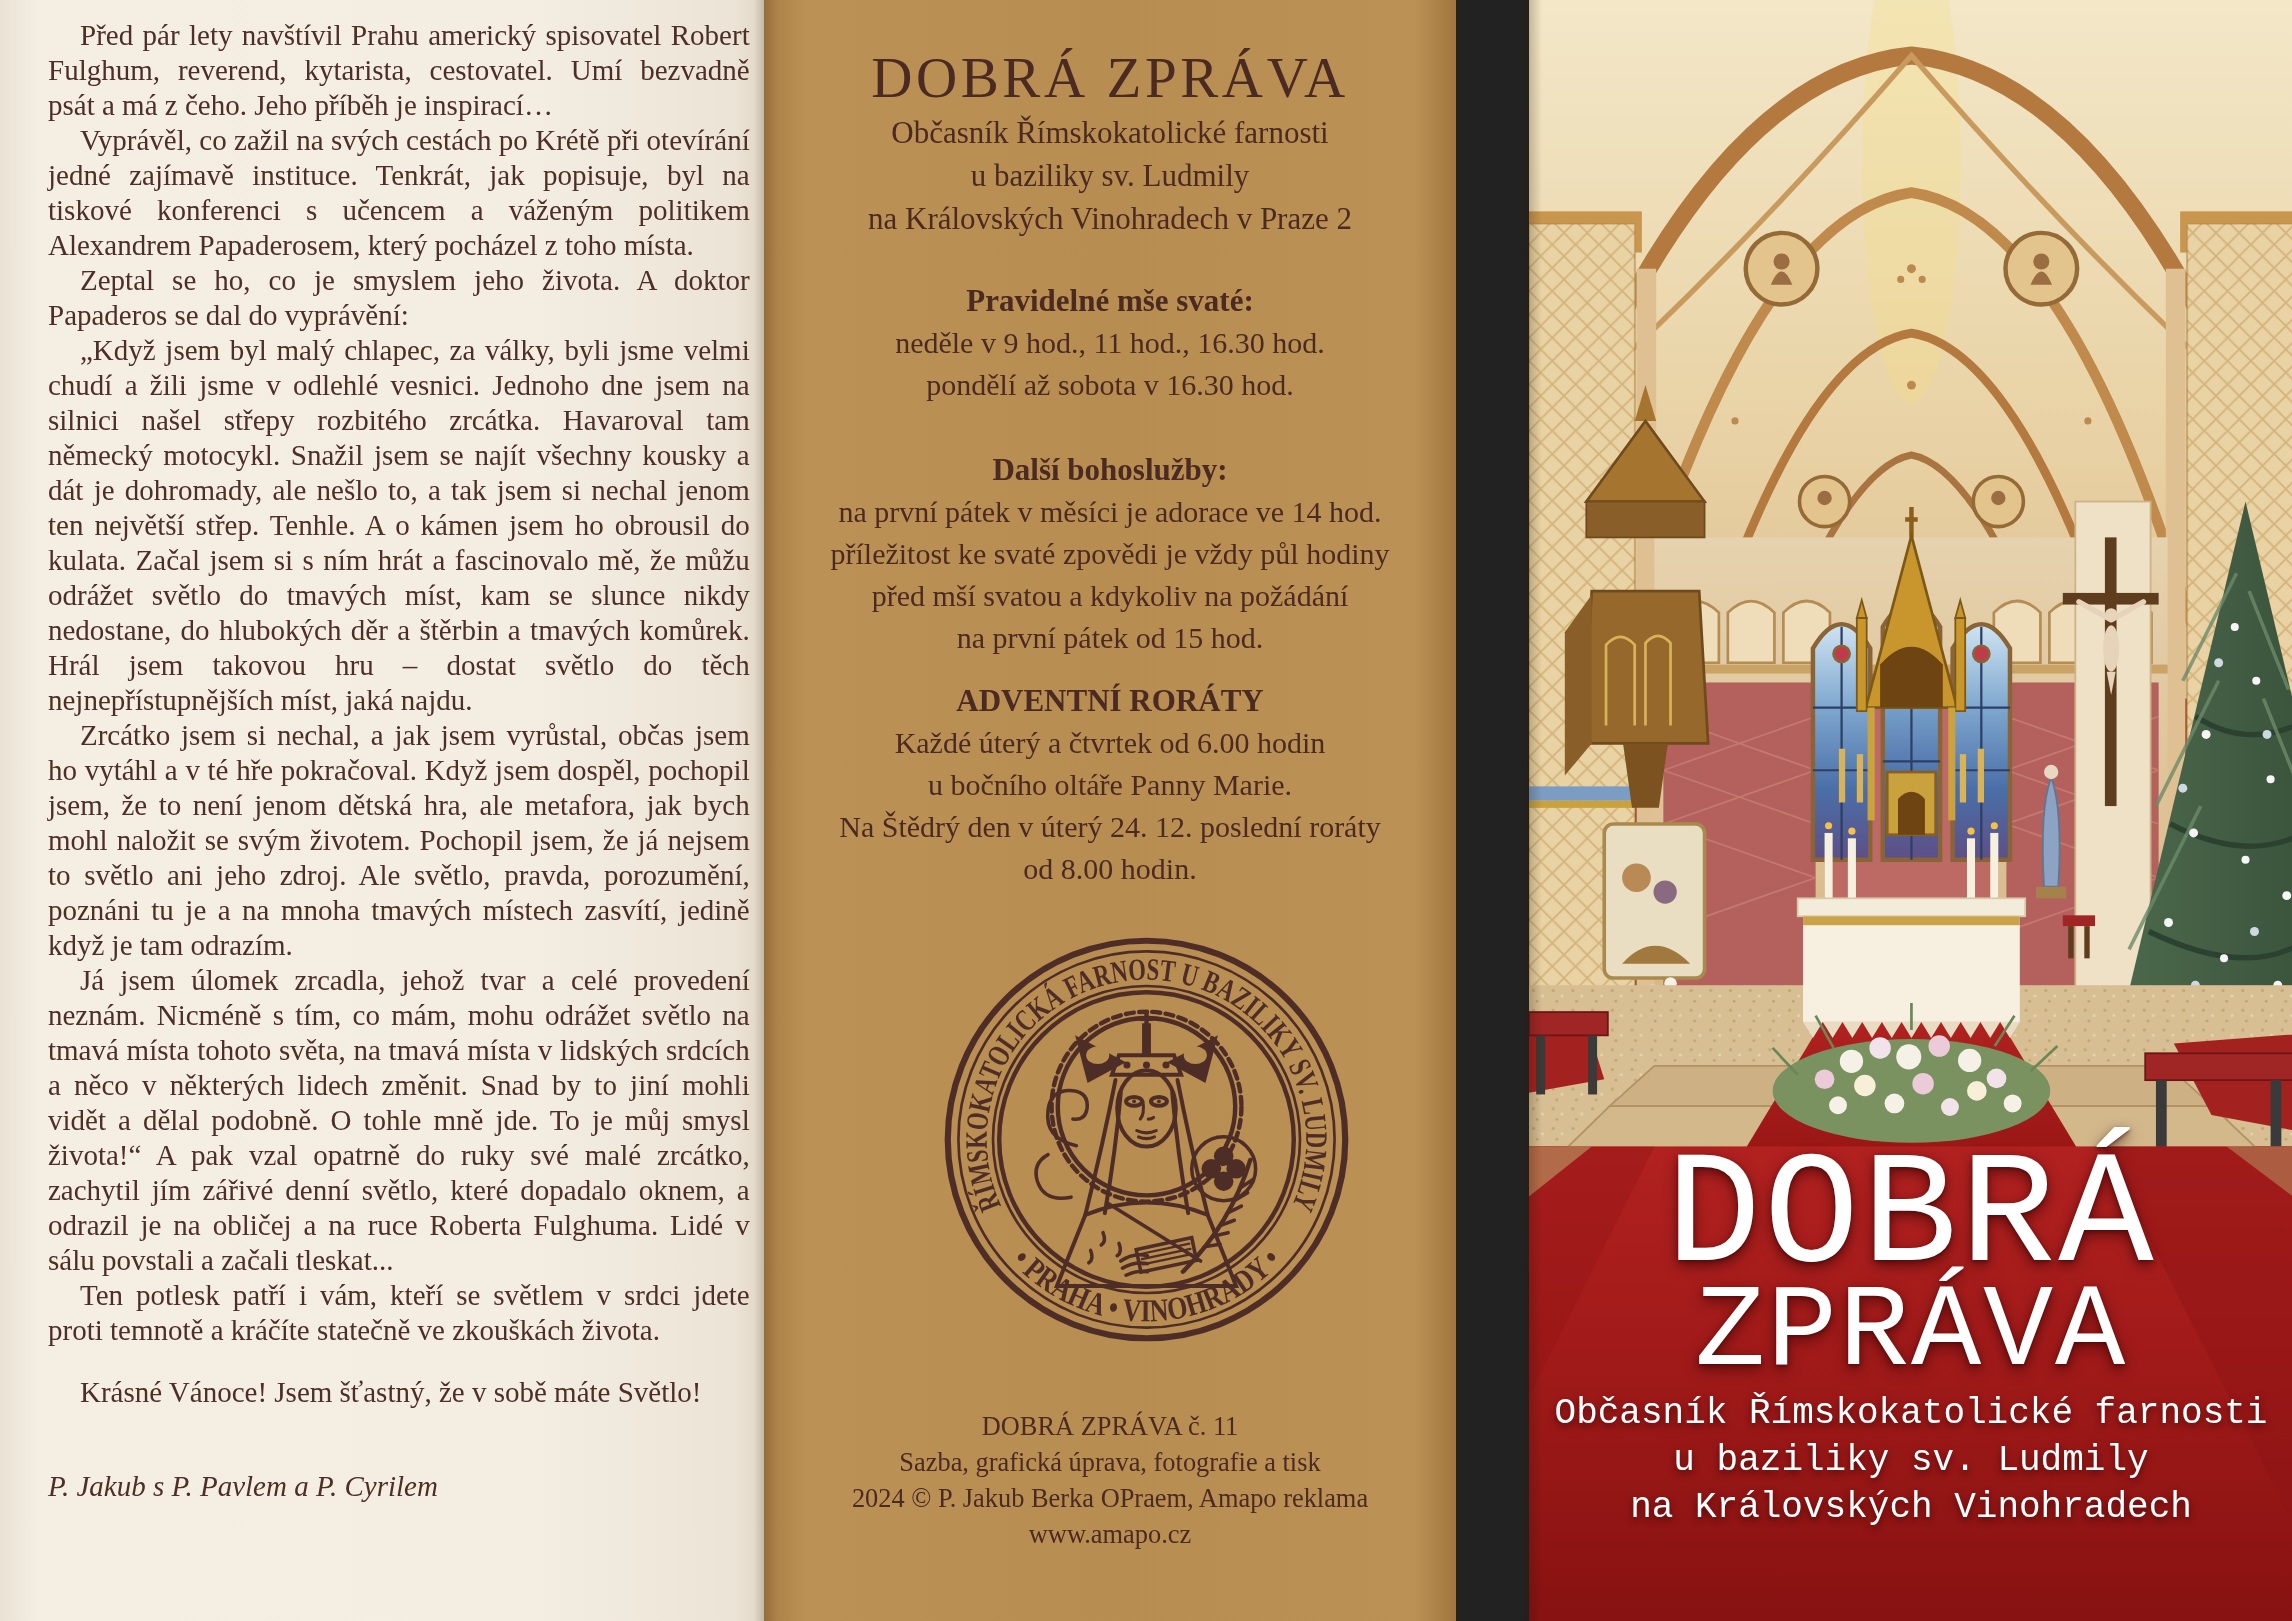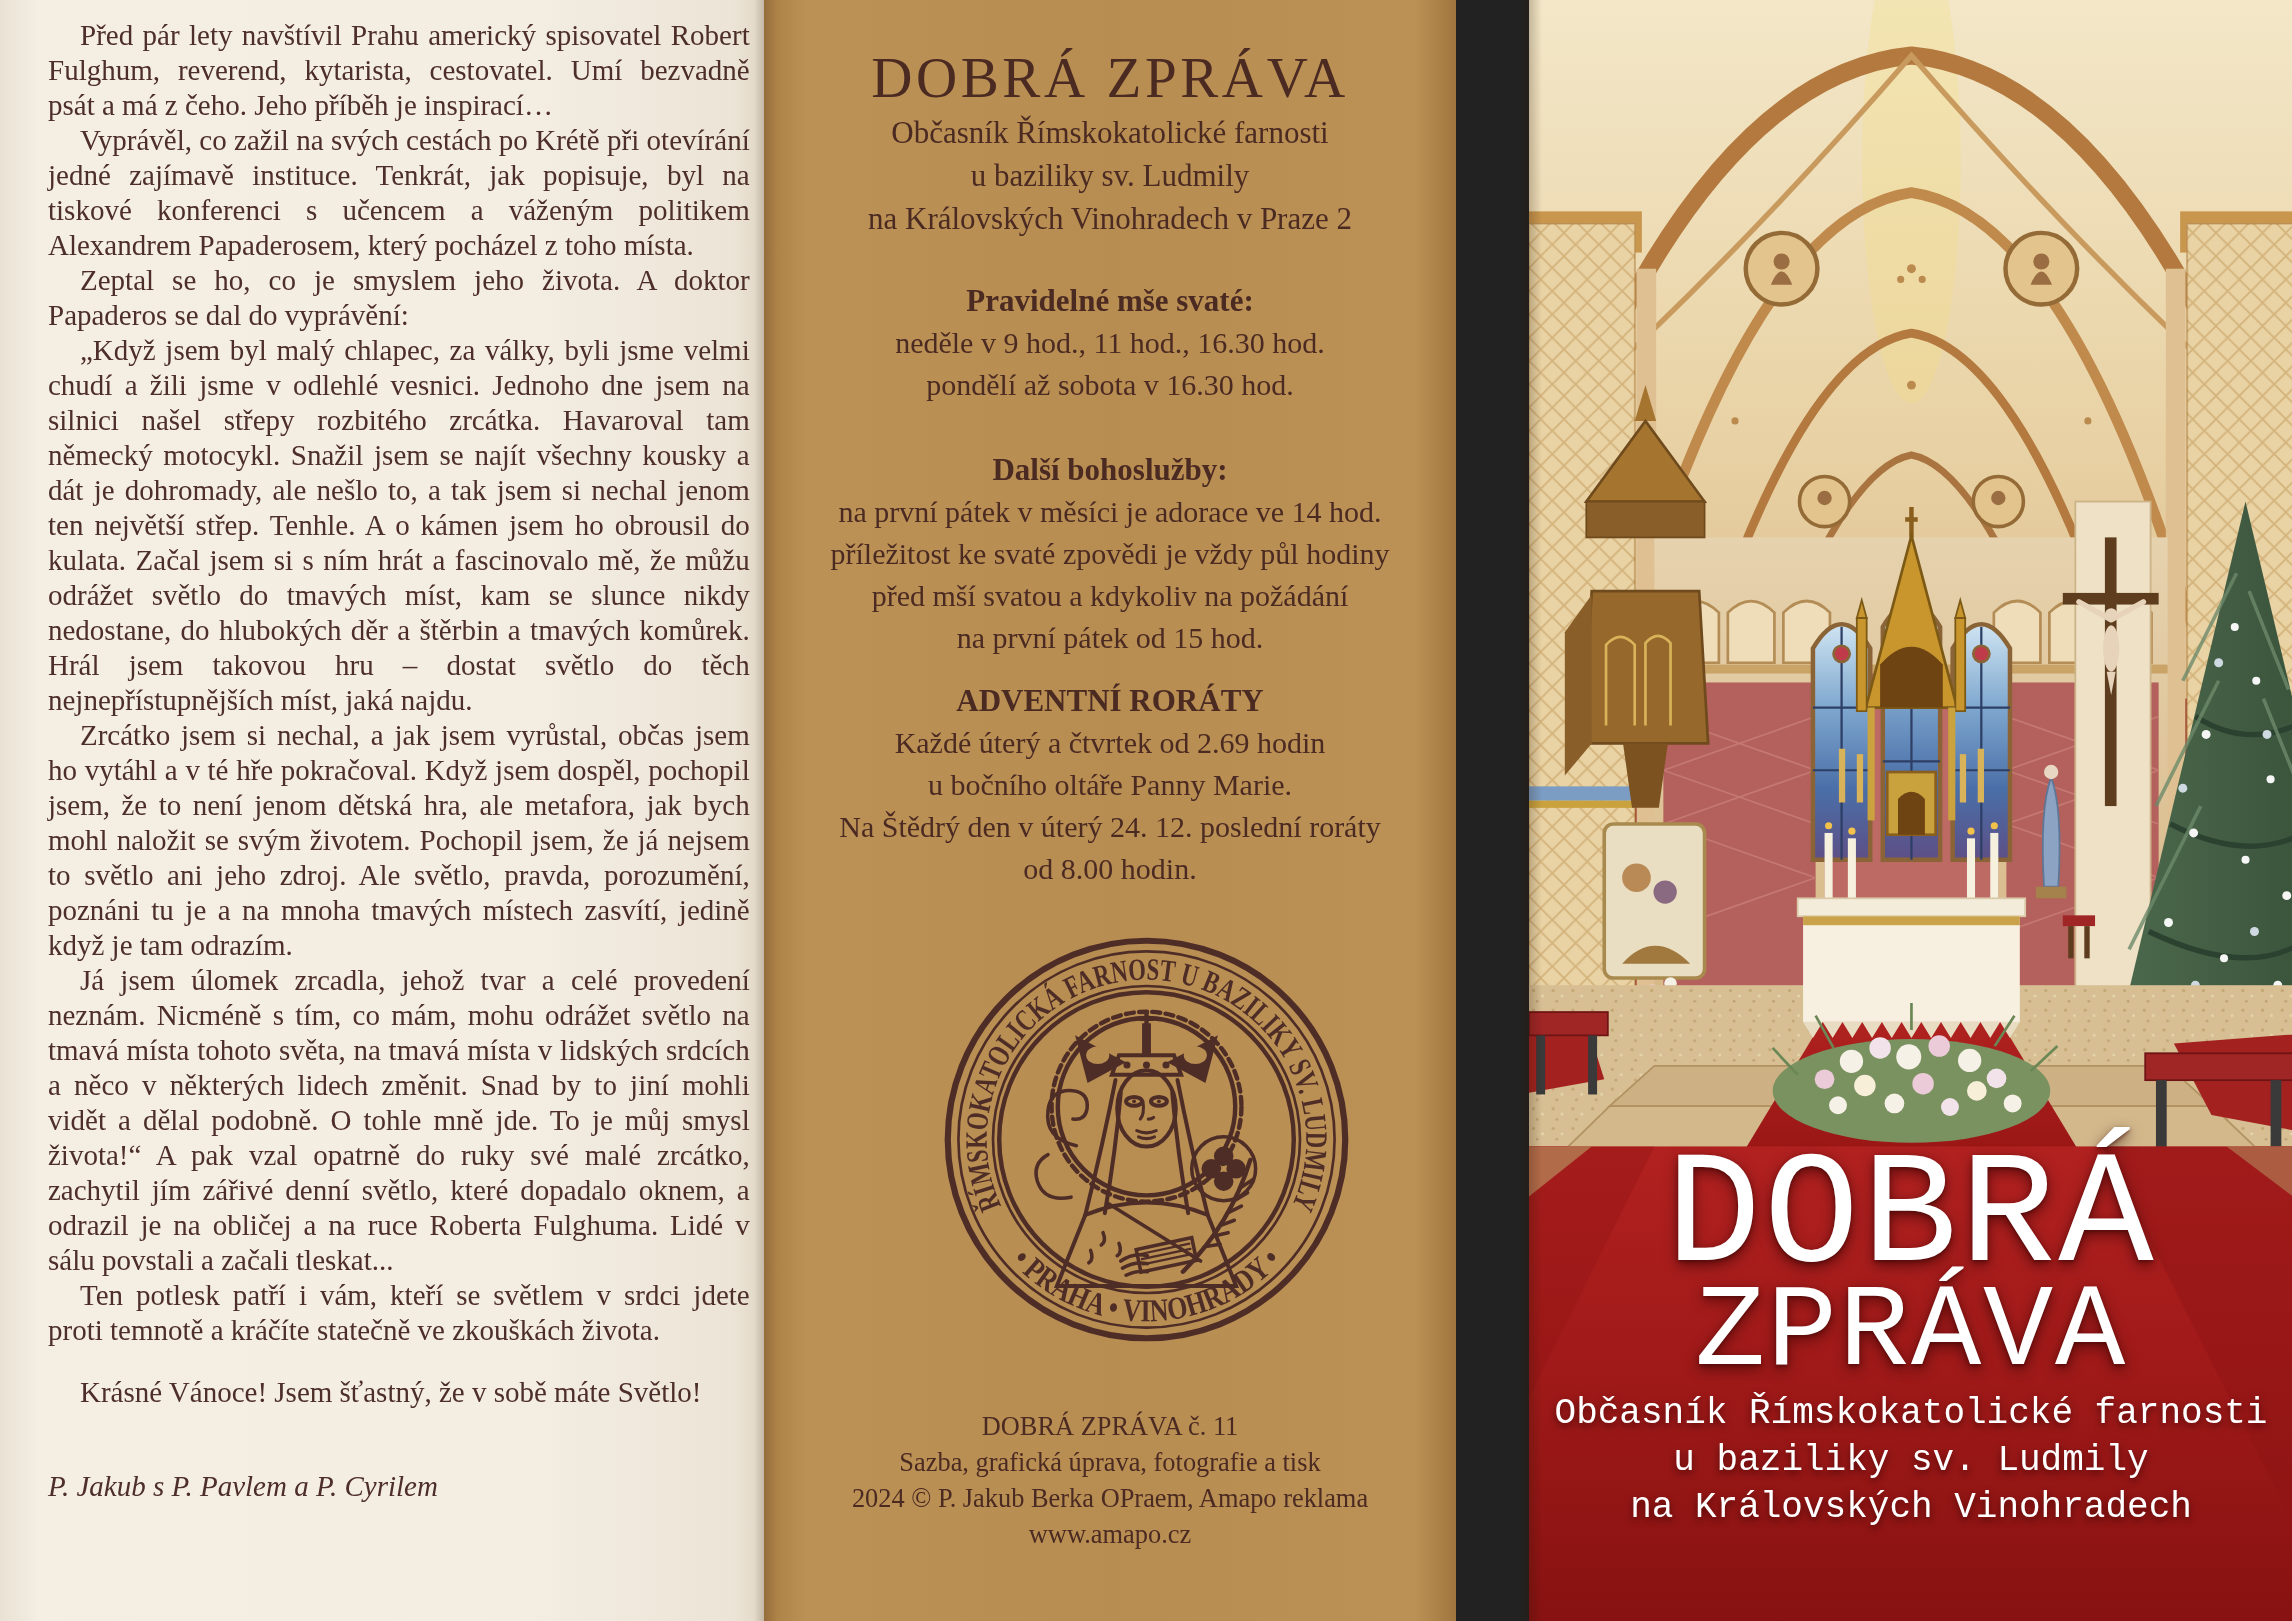--- a/index.html
+++ b/index.html
@@ -86,21 +86,21 @@
   <div class="mid-block m-sec sec-services">
     <div class="m-head">Další bohoslužby:</div>
     <div class="m-line">na první pátek v měsíci je adorace ve 14 hod.</div>
     <div class="m-line">příležitost ke svaté zpovědi je vždy půl hodiny</div>
     <div class="m-line">před mší svatou a kdykoliv na požádání</div>
     <div class="m-line">na první pátek od 15 hod.</div>
   </div>
 
   <div class="mid-block m-sec sec-advent">
     <div class="m-head">ADVENTNÍ RORÁTY</div>
-    <div class="m-line">Každé úterý a čtvrtek od 2.69 hodin</div>
+    <div class="m-line">Každé úterý a čtvrtek od 6.00 hodin</div>
     <div class="m-line">u bočního oltáře Panny Marie.</div>
     <div class="m-line">Na Štědrý den v úterý 24. 12. poslední roráty</div>
     <div class="m-line">od 8.00 hodin.</div>
   </div>
 
   <div class="seal-wrap">
     <svg width="417" height="417" viewBox="0 0 470 470" xmlns="http://www.w3.org/2000/svg">
       <g stroke="#4f2d27" fill="none">
         <circle cx="235" cy="235" r="224" stroke-width="7"></circle>
         <circle cx="235" cy="235" r="212" stroke-width="3"></circle>

